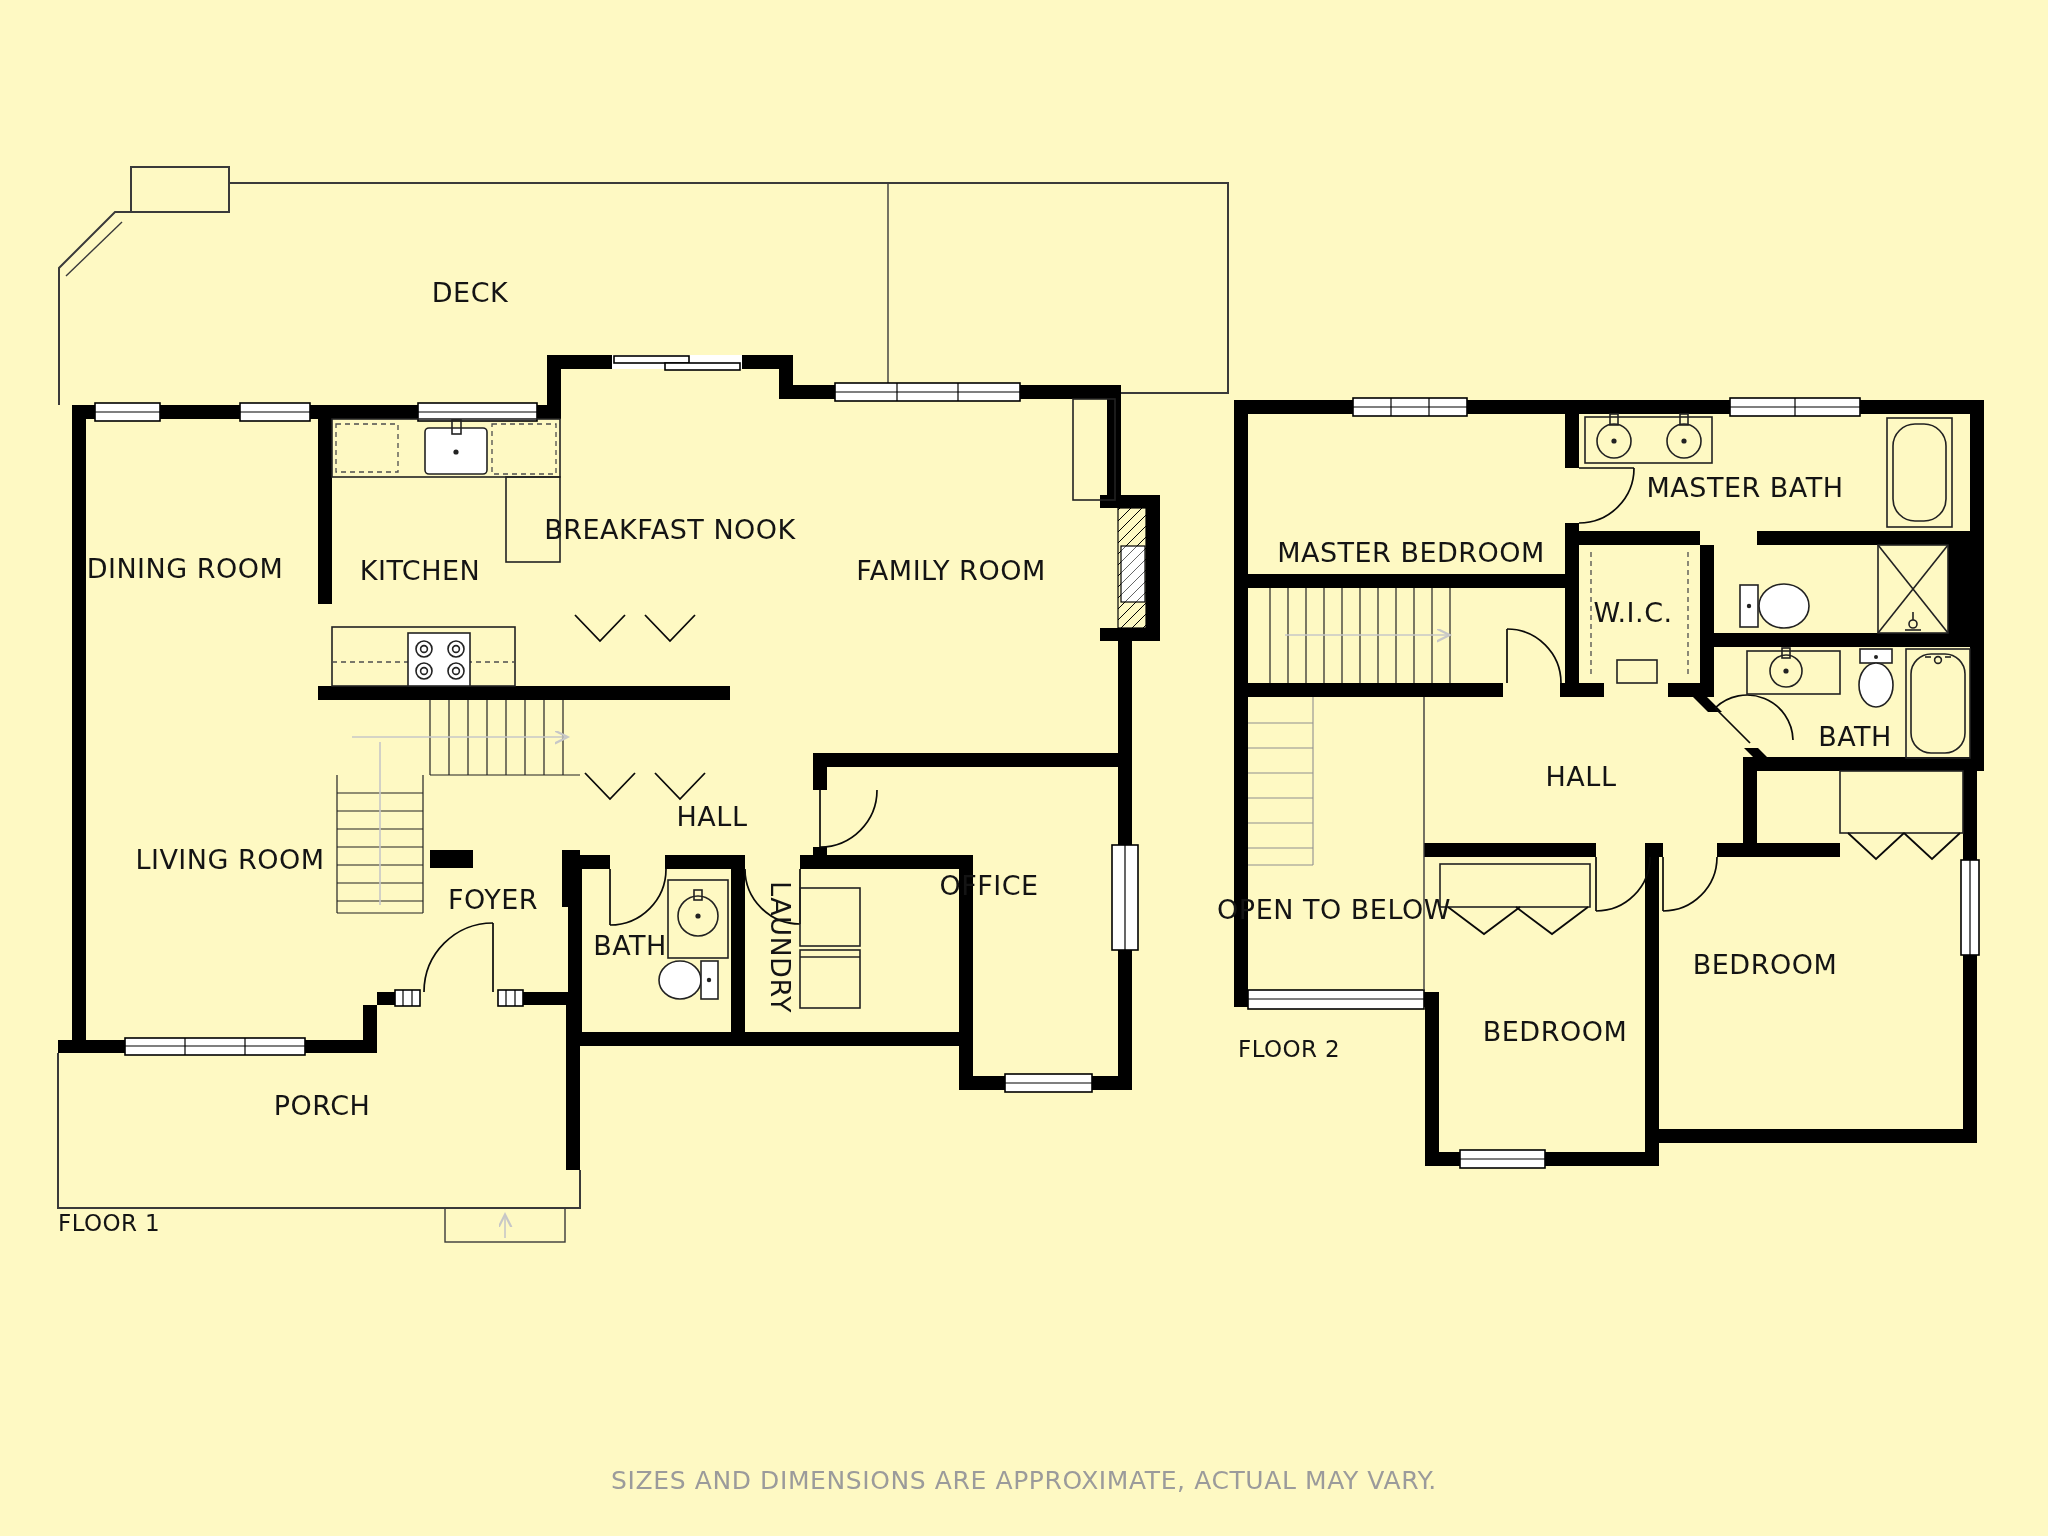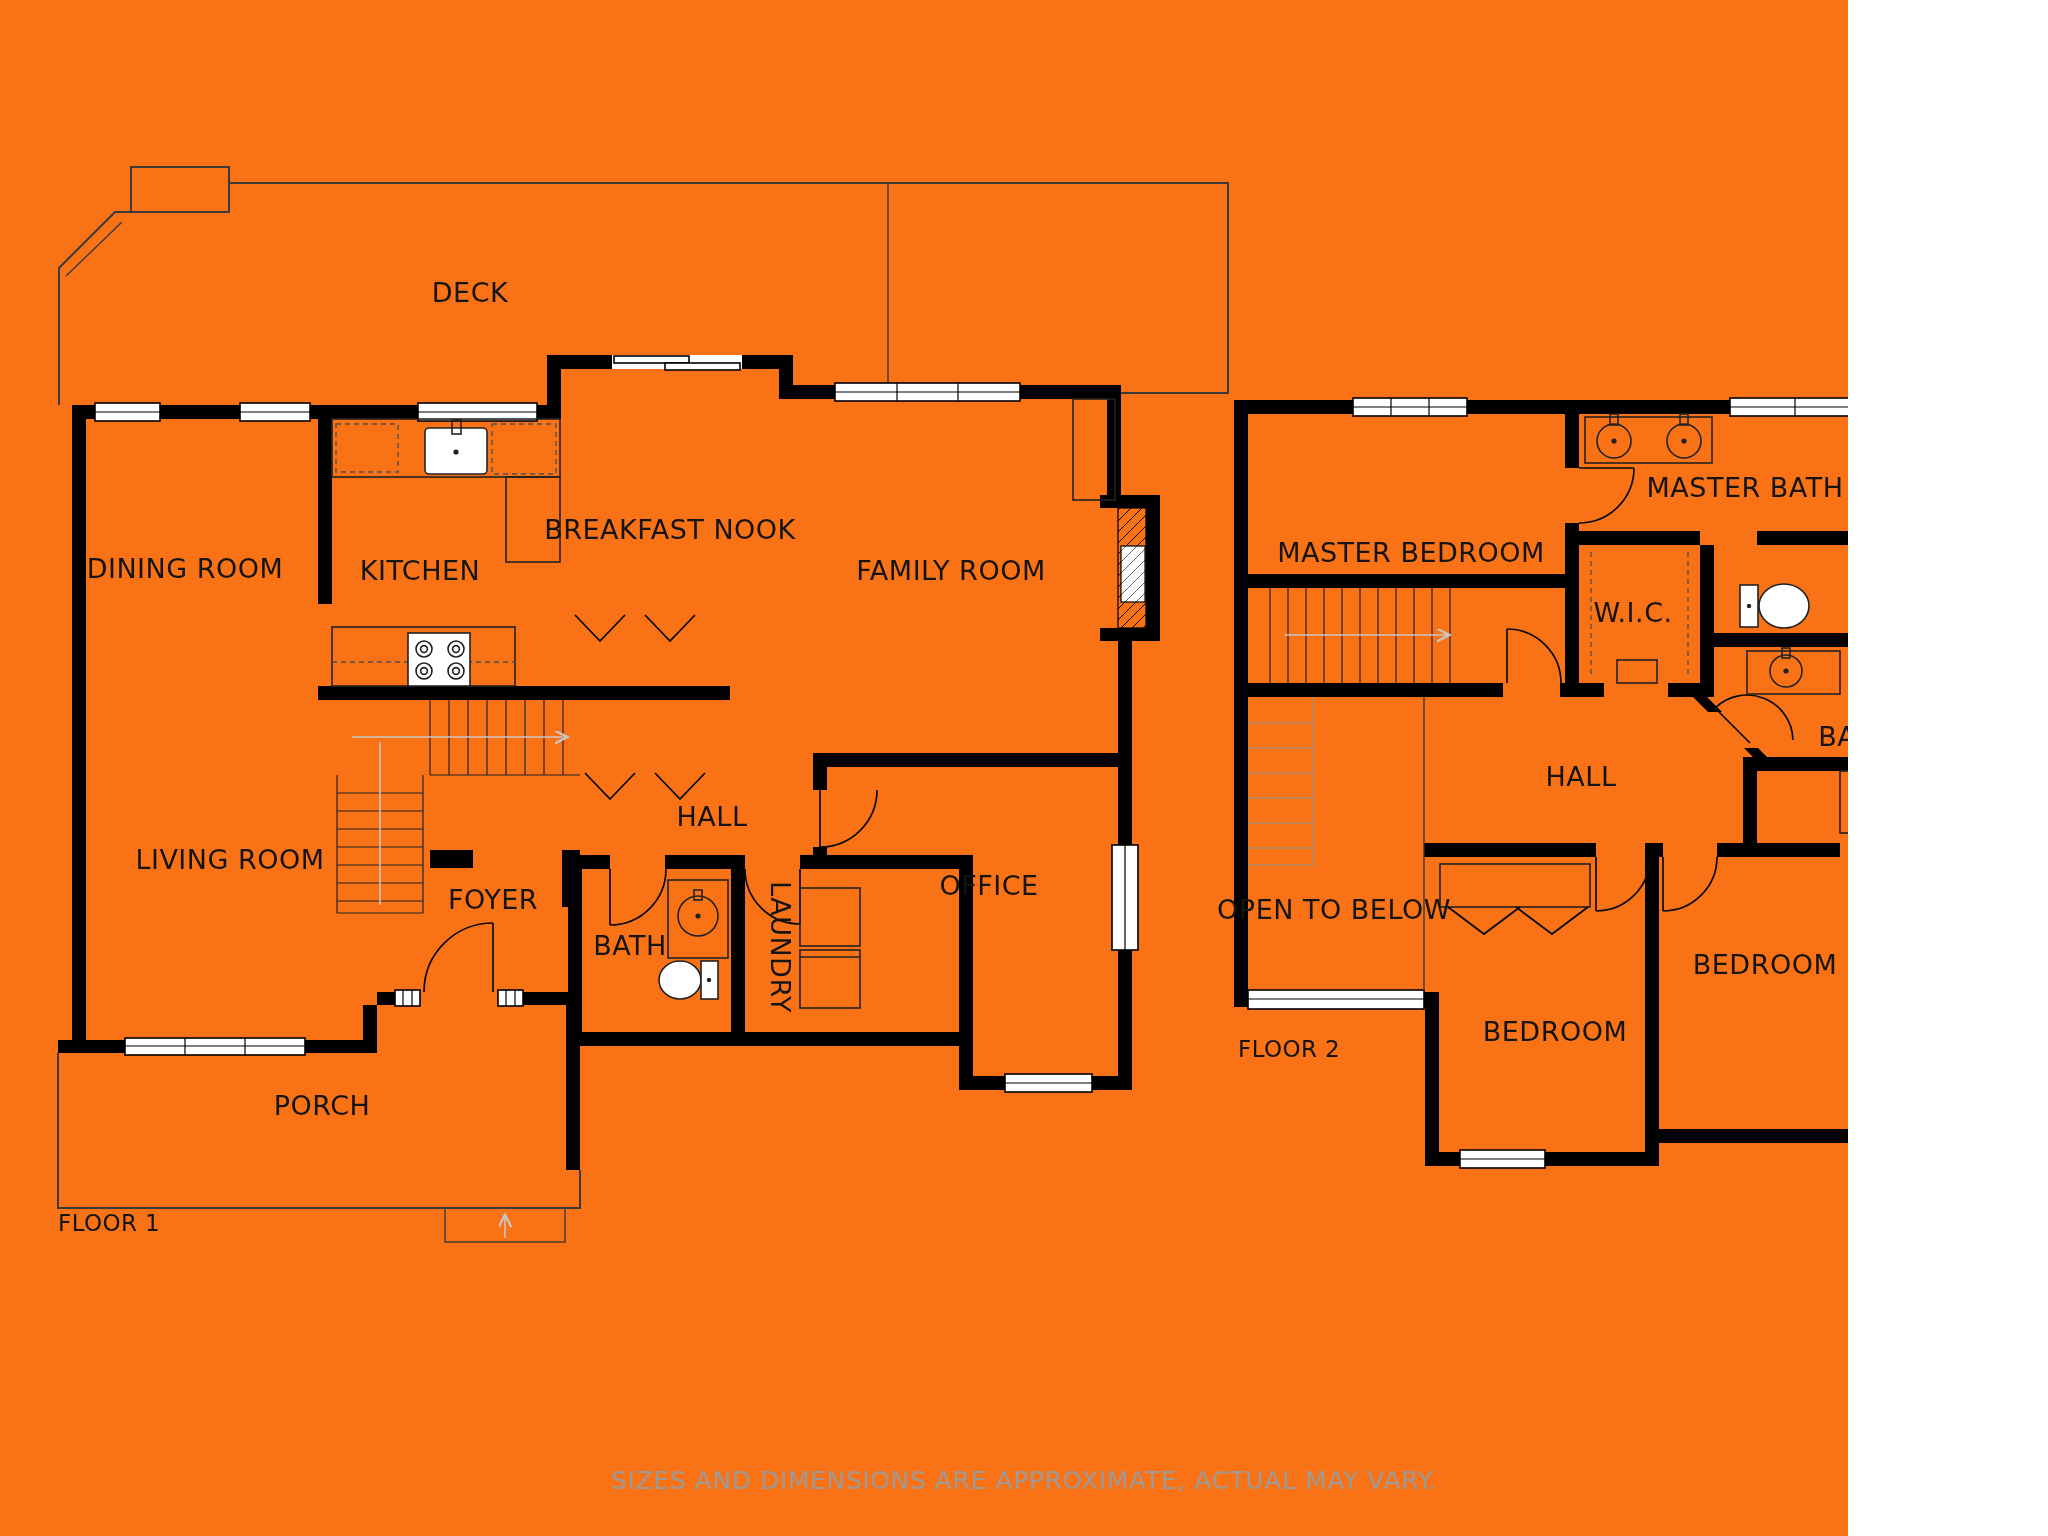--- a/index.html
+++ b/index.html
@@ -1,16 +1,16 @@
 <!DOCTYPE html>
 <html><head>
 <meta charset="utf-8">
 <style>
   html,body{margin:0;padding:0;background:#fff;}
-  .stage{position:relative;width:1848px;height:1536px;background:#f97316;overflow:hidden;text-align:center;}
+  .stage{position:relative;width:2048px;height:1536px;background:#fef9c3;overflow:hidden;text-align:center;}
   svg{position:absolute;left:0;top:0;}
   .w{fill:#000;}
   .thin{fill:none;stroke:#3a3a3a;stroke-width:2;}
   .thin1{fill:none;stroke:#3a3a3a;stroke-width:1.4;}
   .fix{fill:none;stroke:#222;stroke-width:1.6;}
   .fixw{fill:#fff;stroke:#222;stroke-width:1.6;}
   .door{fill:none;stroke:#0a0a0a;stroke-width:1.7;}
   .winr{fill:#fff;stroke:#000;stroke-width:1.6;}
   .winl{stroke:#000;stroke-width:1.2;fill:none;}
   .tread{stroke:#222;stroke-width:1.2;}

